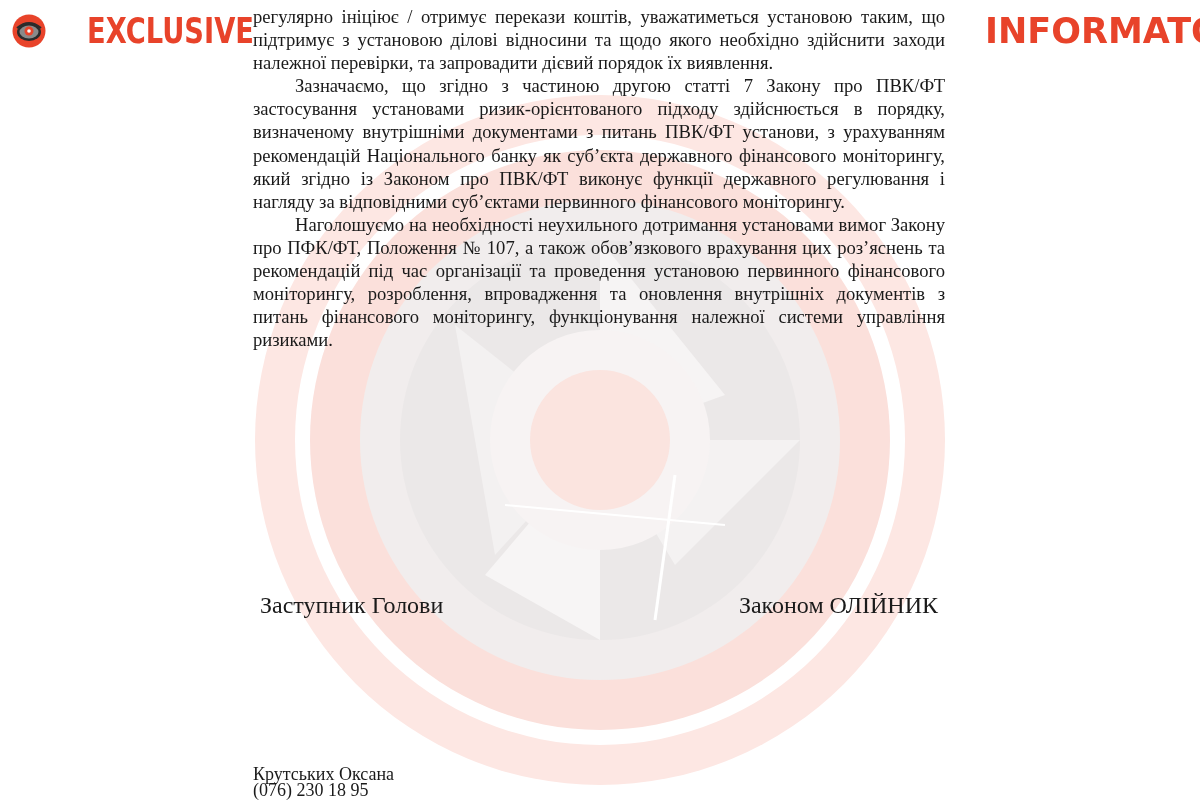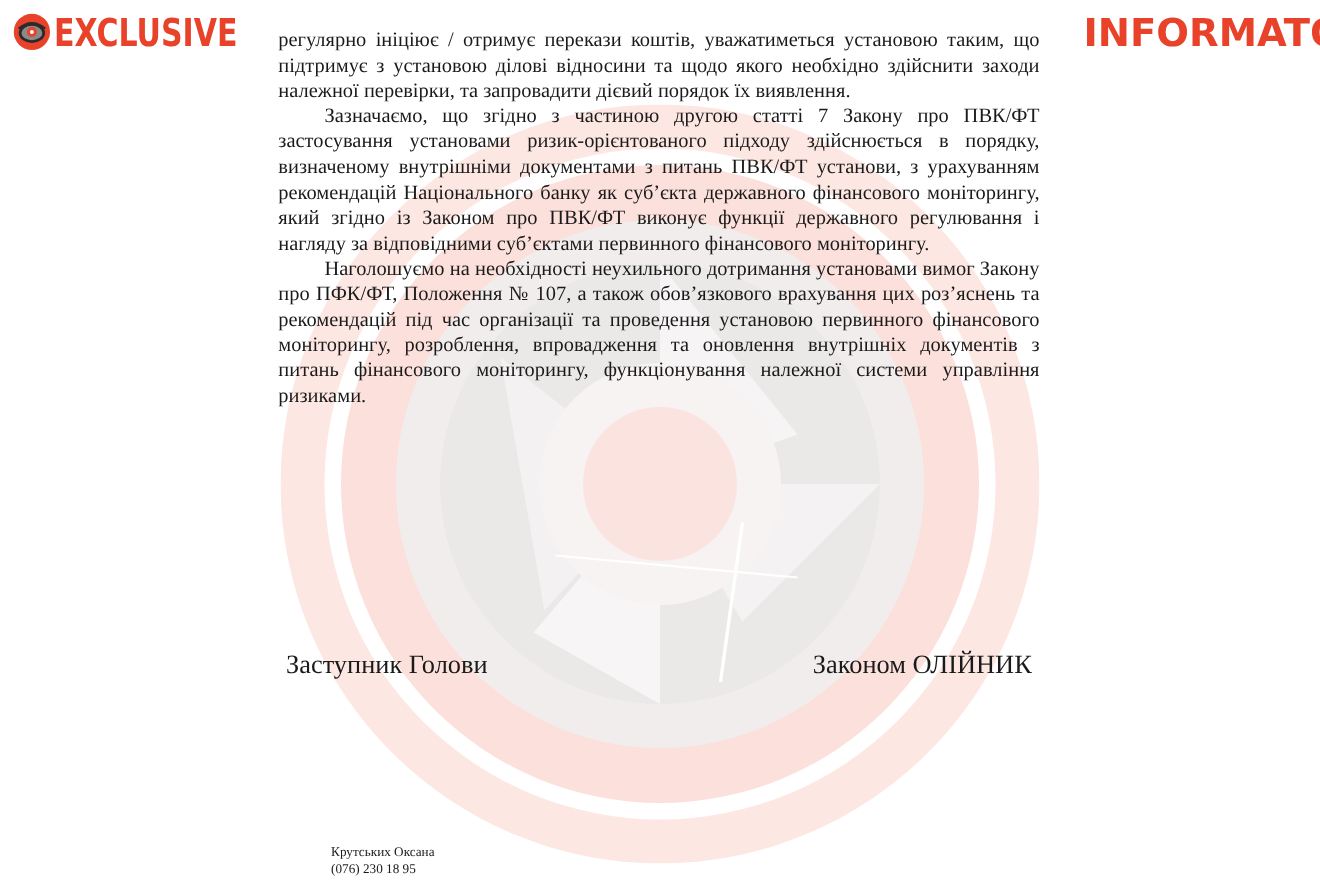--- a/index.html
+++ b/index.html
@@ -22,21 +22,23 @@
       width: 690px;
       height: 690px;
       pointer-events: none;
       z-index: 0;
     }
     .logo-left {
       position: absolute;
       left: 12px;
       top: 12px;
       display: flex;
+      align-items: center;
       z-index: 2;
+      gap: 38px;
     }
     .logo-left .eye {
       width: 34px;
       height: 34px;
       margin-right: 3px;
     }
     .logo-text {
       font-family: "DejaVu Sans", sans-serif;
       font-weight: bold;
       font-size: 35px;
@@ -56,21 +58,20 @@
       transform: scaleX(0.79);
     }
     .doc {
       position: absolute;
       left: 253px;
       top: 5px;
       width: 692px;
       z-index: 1;
       font-size: 18.6px;
       line-height: 23.1px;
-      margin-top: 20px;
     }
     .doc p {
       margin: 0;
       text-align: justify;
       text-indent: 42px;
     }
     .doc p.cont {
       text-indent: 0;
     }
     .signature {
@@ -81,24 +82,23 @@
       display: flex;
       justify-content: space-between;
       font-size: 24px;
       z-index: 1;
       text-align: center;
     }
     .footer {
       position: absolute;
       left: 253px;
       top: 766px;
-      font-size: 12px;
+      font-size: 18px;
       line-height: 16px;
       z-index: 1;
-      margin-left: 48px;
     }
   </style>
 </head>
 <body>
 
 <svg class="watermark" viewBox="0 0 690 690">
   <defs>
     <radialGradient id="rg" cx="50%" cy="50%" r="50%">
       <stop offset="0%" stop-color="#ffffff"></stop>
       <stop offset="100%" stop-color="#fbe3de"></stop>

